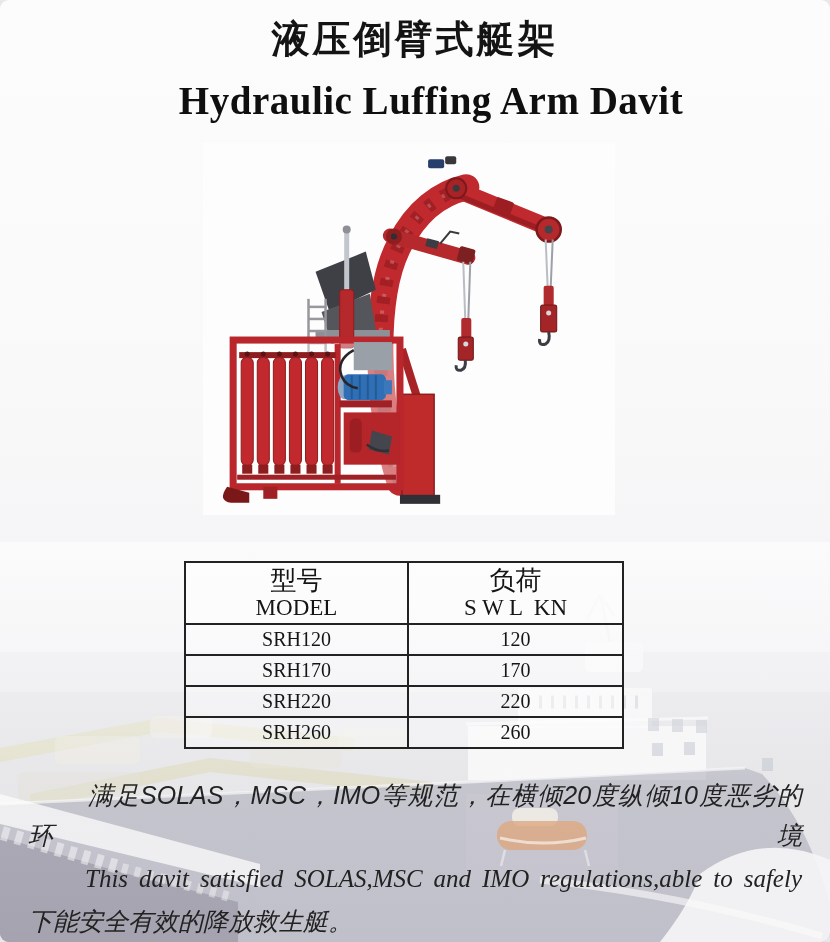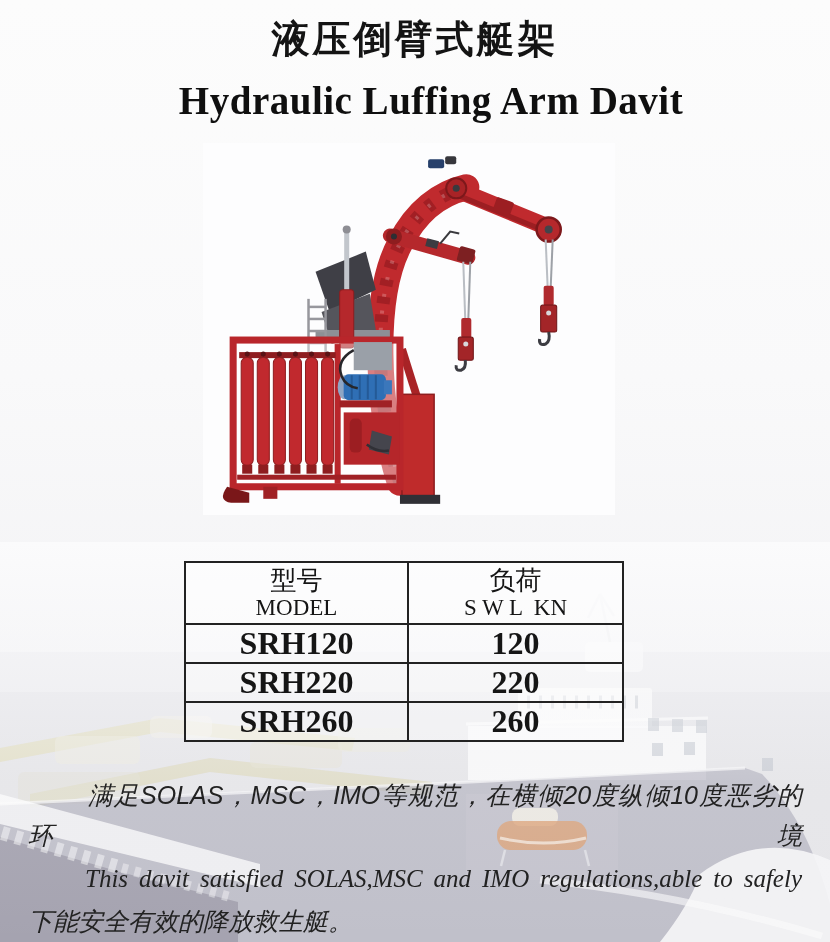--- a/index.html
+++ b/index.html
@@ -1,19 +1,19 @@
 <!DOCTYPE html>
 <html><head>
 <meta charset="utf-8">
 <style>
   html,body{margin:0;padding:0;background:#e8e8ea;}
   .page{
     position:relative;width:830px;height:942px;overflow:hidden;margin:0 auto;
     background:linear-gradient(180deg,#fcfcfc 0%,#f9f9fa 40%,#f3f3f5 70%,#ededf0 100%);
-    font-family:"Liberation Serif",serif;color:#1d1d1f;
+    font-family:"Liberation Serif",serif;color:#1d1d1f;border-radius:9px;
   }
   .ship-bg{position:absolute;left:0;top:542px;width:830px;height:400px;}
   .davit-photo{position:absolute;left:203px;top:143px;width:412px;height:372px;}
   .title-zh{
     position:absolute;top:14px;left:0;width:830px;margin:0;text-align:center;
     font-size:38px;font-weight:bold;letter-spacing:3px;color:#141414;
     font-family:"Liberation Sans",sans-serif;
   }
   .title-en{
     position:absolute;top:62px;left:0;width:830px;margin:16px;text-align:center;
@@ -24,21 +24,21 @@
     position:absolute;left:184px;top:561px;width:438px;
     border-collapse:collapse;table-layout:fixed;
     font-family:"Liberation Serif",serif;color:#151515;
   }
   table.spec th,table.spec td{
     border:2px solid #222;text-align:center;vertical-align:middle;padding:0;
     background:rgba(255,255,255,.38);
   }
   table.spec col.c1{width:223px;} table.spec col.c2{width:215px;}
   table.spec th{height:60px;font-weight:normal;background:rgba(255,255,255,.5);}
-  table.spec td{height:29px;font-size:32px;font-weight:bold;}
+  table.spec td{height:29px;font-size:20px;}
   .hdr-zh{font-size:26px;line-height:30px;font-family:"Liberation Sans",sans-serif;}
   .hdr-en{font-size:23px;line-height:26px;white-space:pre;}
   .para{position:absolute;left:28px;width:774px;color:#222;font-style:italic;}
   .para-zh{top:775px;font-size:25px;line-height:40px;font-family:"Liberation Sans",sans-serif;}
   .para-en{top:859px;font-size:25px;line-height:39px;font-family:"Liberation Serif",serif;}
   .jline{text-align:justify;text-align-last:justify;}
   .para-zh .jline{text-indent:60px;}
   .para-en .jline{text-indent:57px;}
   .nline{text-align:left;white-space:pre-wrap;margin-top:46px;}
   .para-en{word-spacing:2px;}
@@ -258,20 +258,24 @@
           <div class="hdr-en">S W L  KN</div>
         </th>
       </tr>
     </thead>
     <tbody>
       <tr>
         <td>SRH120</td>
         <td>120</td>
       </tr>
       <tr>
+        <td>SRH170</td>
+        <td>170</td>
+      </tr>
+      <tr>
         <td>SRH220</td>
         <td>220</td>
       </tr>
       <tr>
         <td>SRH260</td>
         <td>260</td>
       </tr>
     </tbody>
   </table>
 

